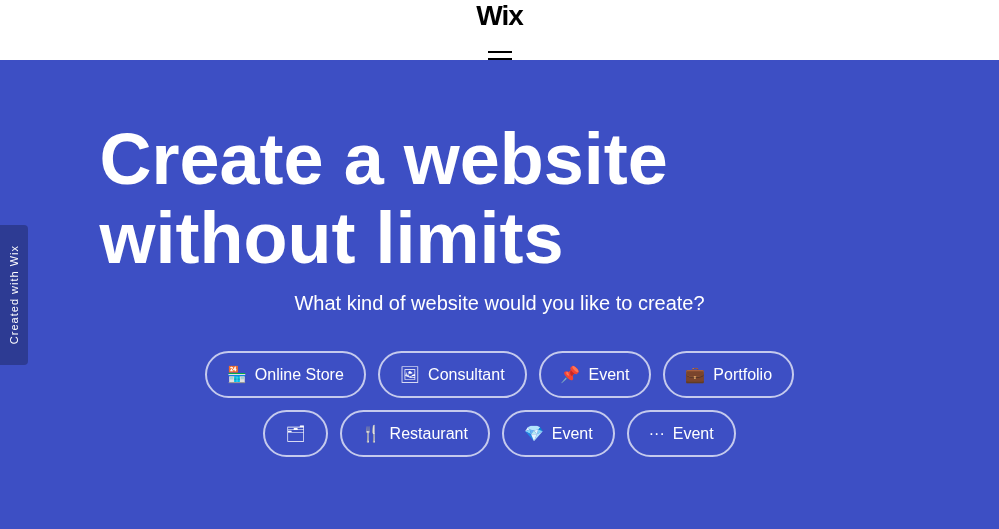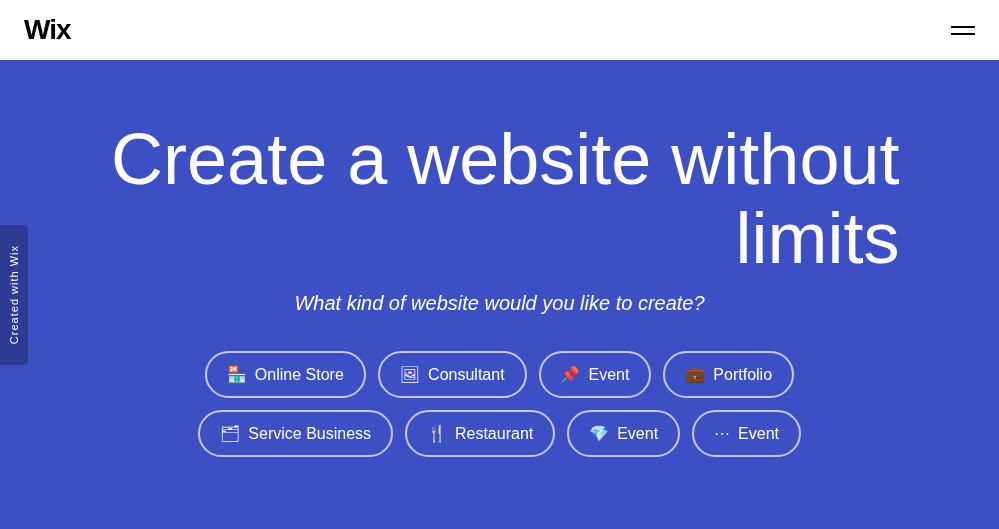--- a/index.html
+++ b/index.html
@@ -16,20 +16,21 @@
     #header {
       width: 100%;
       height: 60px;
       background: #ffffff;
       display: flex;
       align-items: center;
       justify-content: space-between;
       padding: 0 24px;
       position: relative;
       z-index: 10;
+      flex-direction: column;
     }
 
     #logo {
       font-size: 28px;
       font-weight: 900;
       color: #000;
       letter-spacing: -1px;
       font-family: 'Arial Black', Arial, sans-serif;
     }
 
@@ -56,34 +57,33 @@
       flex-direction: column;
       align-items: center;
       justify-content: center;
       padding: 20px;
       position: relative;
     }
 
     #hero-title {
       color: #ffffff;
       font-size: 72px;
-      font-weight: 400;
-      text-align: right;
+      font-weight: 700;
+      text-align: left;
       line-height: 1.1;
       margin-bottom: 14px;
       max-width: 800px;
     }
 
     #hero-subtitle {
       color: #ffffff;
       font-size: 20px;
       font-weight: 400;
       text-align: center;
       margin-bottom: 36px;
-      font-style: italic;
     }
 
     
     .button-row {
       display: flex;
       gap: 12px;
       margin-bottom: 12px;
       justify-content: center;
     }
 
@@ -167,21 +167,20 @@
     </button>
     <button class="category-btn">
       <span class="btn-icon">💼</span>
       <span>Portfolio</span>
     </button>
   </div>
 
   <div class="button-row">
     <button class="category-btn">
       <span class="btn-icon">🗂</span>
-      <span>Service Business</span>
     </button>
     <button class="category-btn">
       <span class="btn-icon">🍴</span>
       <span>Restaurant</span>
     </button>
     <button class="category-btn">
       <span class="btn-icon">💎</span>
       <span>Event</span>
     </button>
     <button class="category-btn">

